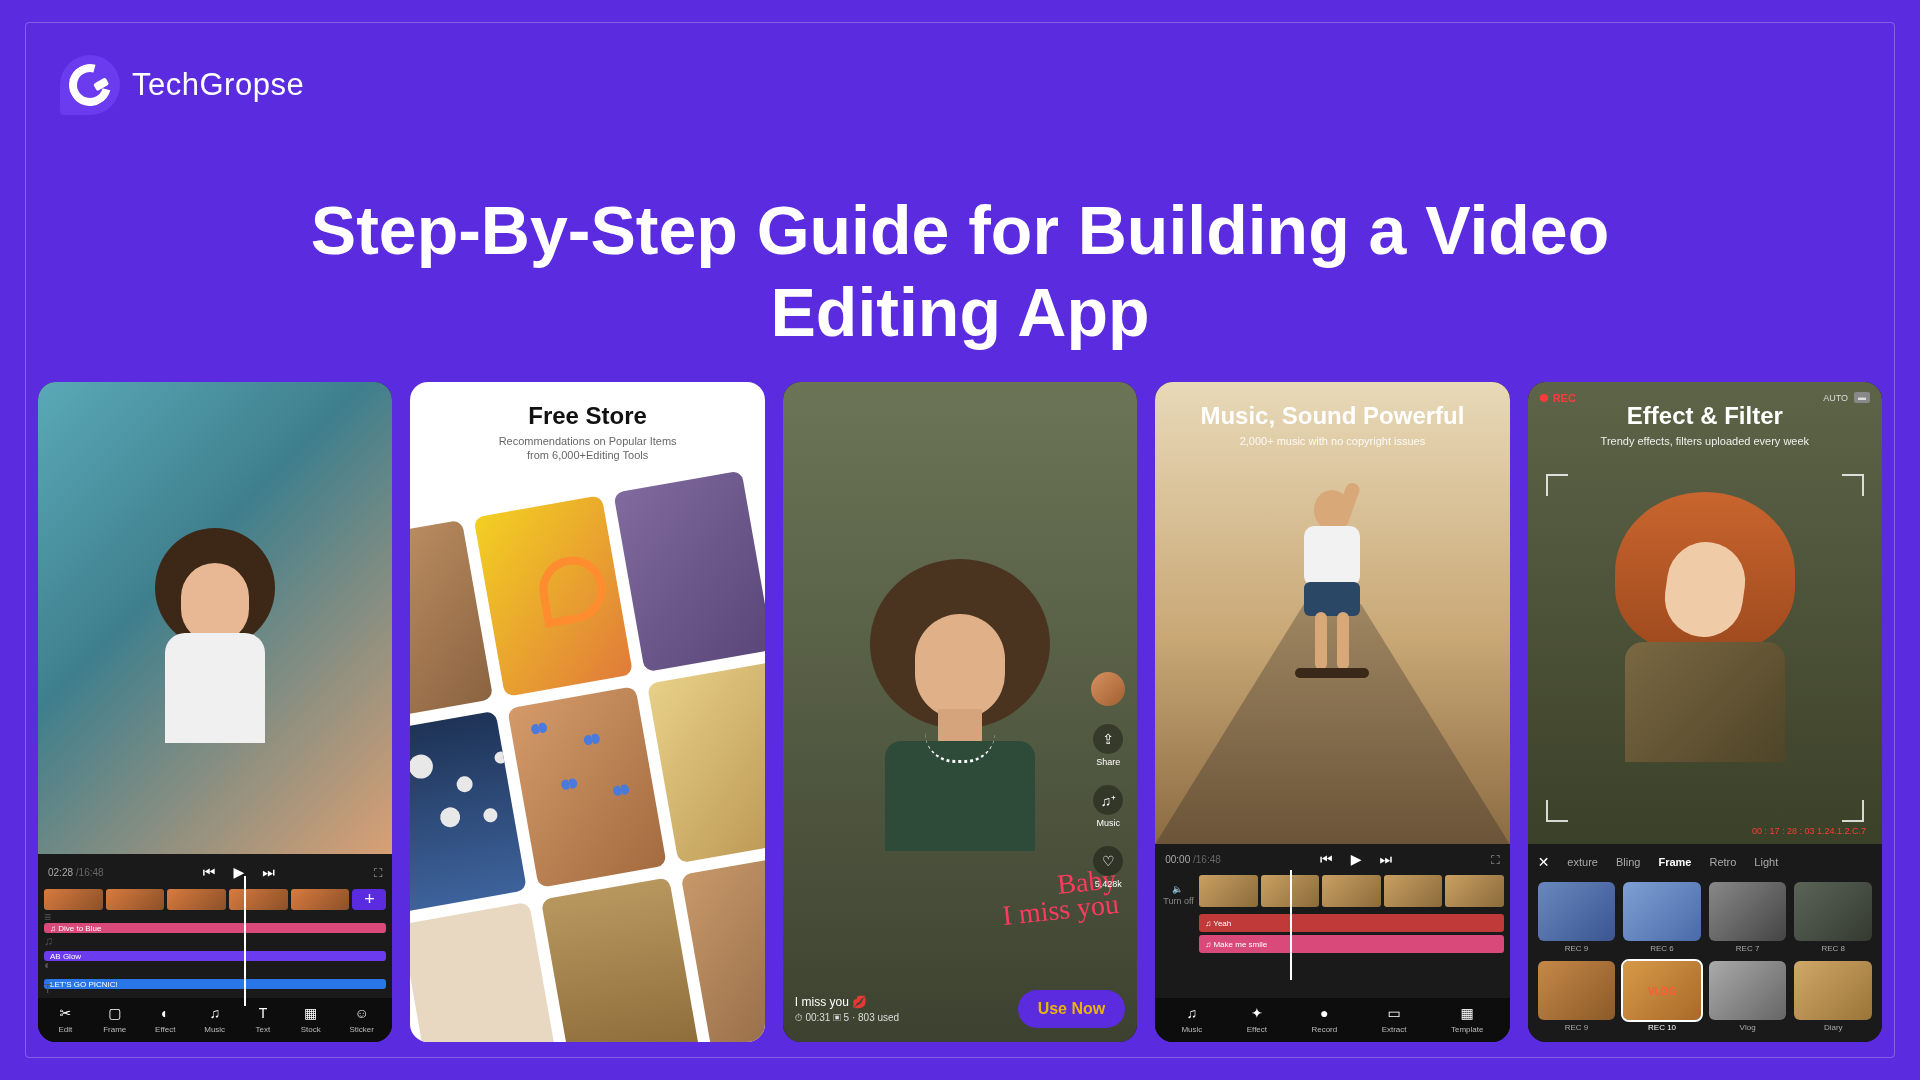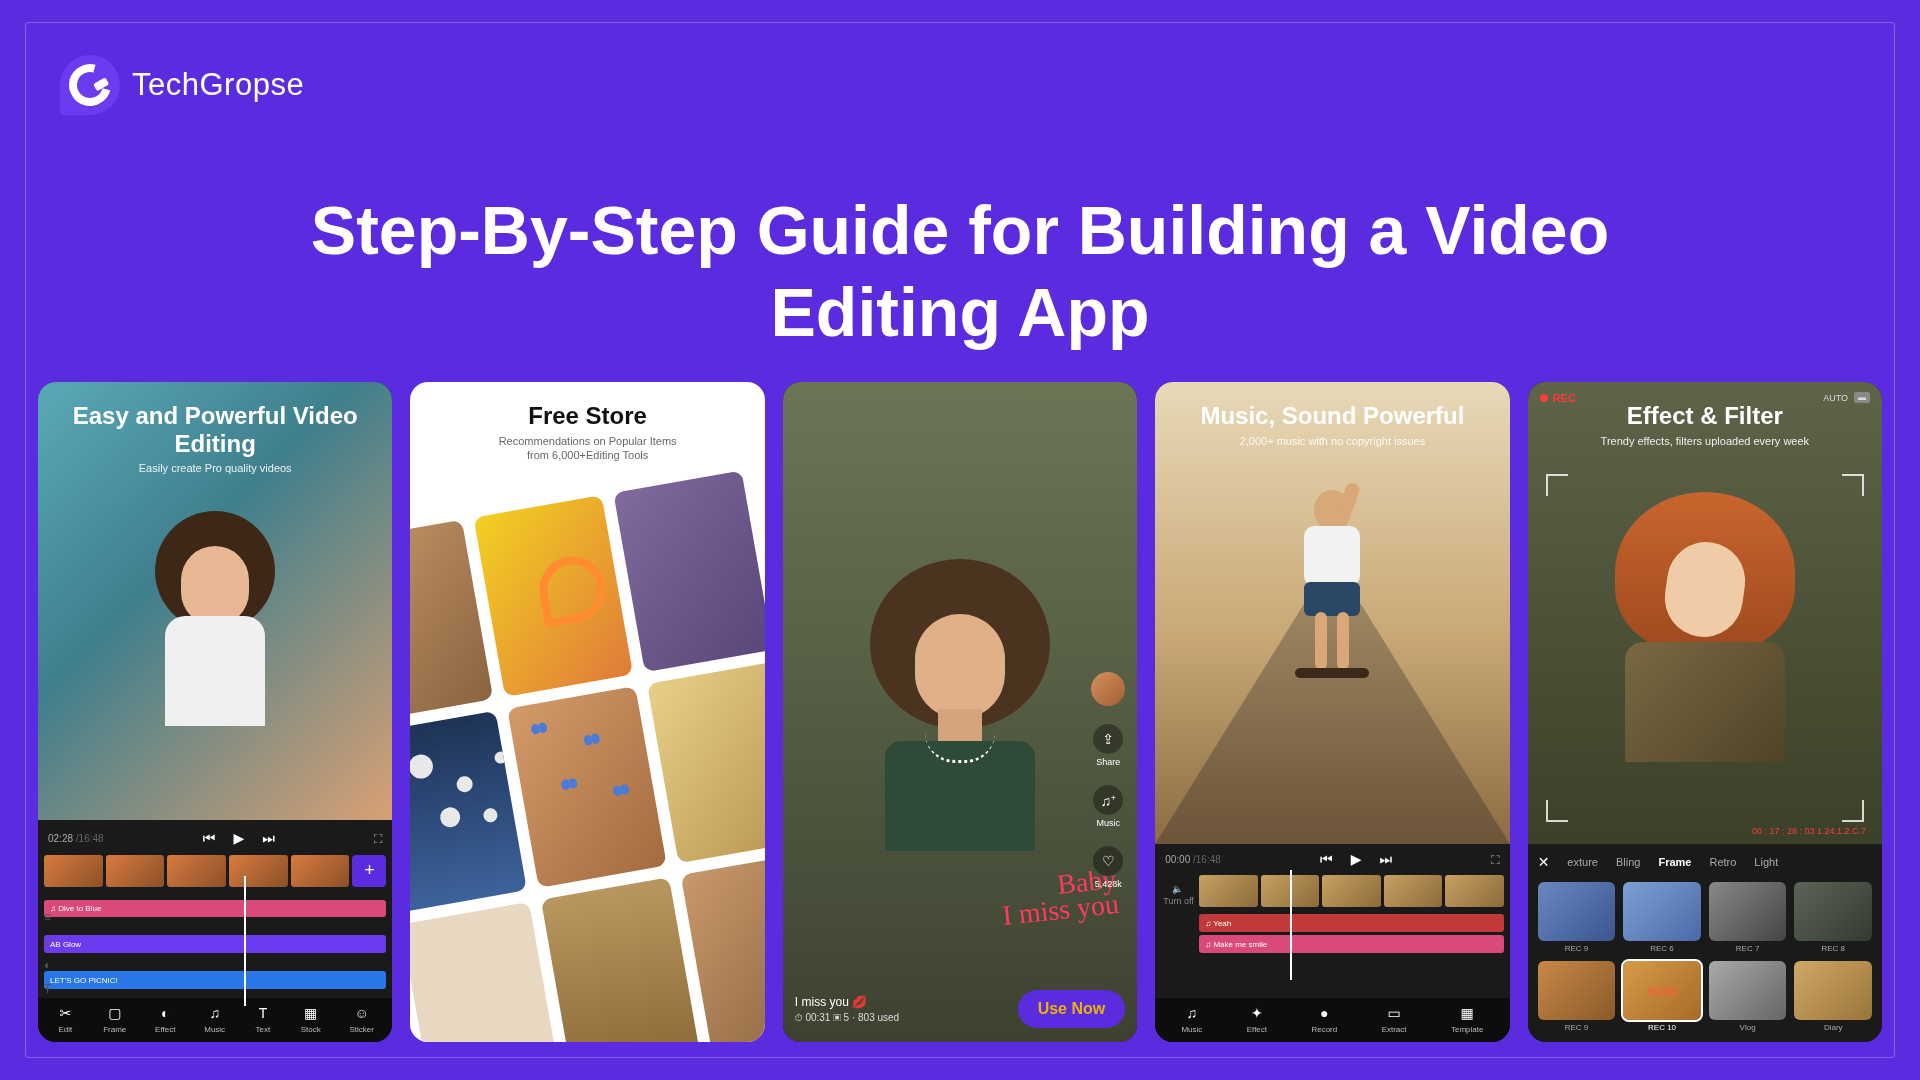--- a/index.html
+++ b/index.html
@@ -88,21 +88,21 @@
   position: relative;
 }
 .c1-person {
   position:absolute; left:50%; top:50%; transform:translate(-50%,-45%);
   width: 150px; height: 200px;
 }
 .c1-person .hair { width:120px; height:120px; background:#3d2818; border-radius:50%; position:absolute; left:15px; top:0;}
 .c1-person .face { width:68px; height:80px; background:#e8b894; border-radius:40px; position:absolute; left:41px; top:35px;}
 .c1-person .body { width:100px; height:110px; background:#f0f0f0; border-radius:20px 20px 0 0; position:absolute; left:25px; top:105px;}
 .c1-controls {
-  height: 222px; background: #1a1a1a;
+  height: 188px; background: #1a1a1a;
   display: flex; flex-direction: column;
   padding-top: 6px;
 }
 .c1-time-row { display:flex; align-items:center; justify-content:space-between; padding:4px 10px; font-size:10px; color:#aaa;}
 .c1-time-row .play-ctrl { display:flex; gap:18px; font-size:14px; color:#fff;}
 .c1-thumbs { display:flex; gap:3px; padding:4px 6px; height:40px; }
 .c1-thumbs .th { flex:1; background:linear-gradient(135deg,#d97b3f,#8b5028); border-radius:3px; }
 .c1-thumbs .add { width:34px; background:#5b2be0; display:flex; align-items:center; justify-content:center; border-radius:4px; font-size:18px;}
 .c1-track { margin:9px 6px; height:18px; border-radius:3px; font-size:8px; display:flex; align-items:center; padding:0 6px; color:#fff;}
 .t-pink { background:#d94a7a; }
@@ -227,24 +227,20 @@
       <div class="g"></div>
     </div>
   <div class="logo-text">TechGropse</div>
 </div>
 
 <h1 class="main-title">Step-By-Step Guide for Building a Video Editing App</h1>
 
 <div class="cards">
 
   <div class="card">
-    <div class="card-head">
-      <div class="card-title">Easy and Powerful Video Editing</div>
-      <div class="card-sub">Easily create Pro quality videos</div>
-    </div>
     <div class="c1-photo">
       <div class="c1-person">
           <div class="hair"></div>
           <div class="face"></div>
           <div class="body"></div>
         </div>
     </div>
     <div class="c1-controls">
       <div class="c1-time-row">
         <span><span>02:28</span> <span style="color:#666">/16:48</span></span>

